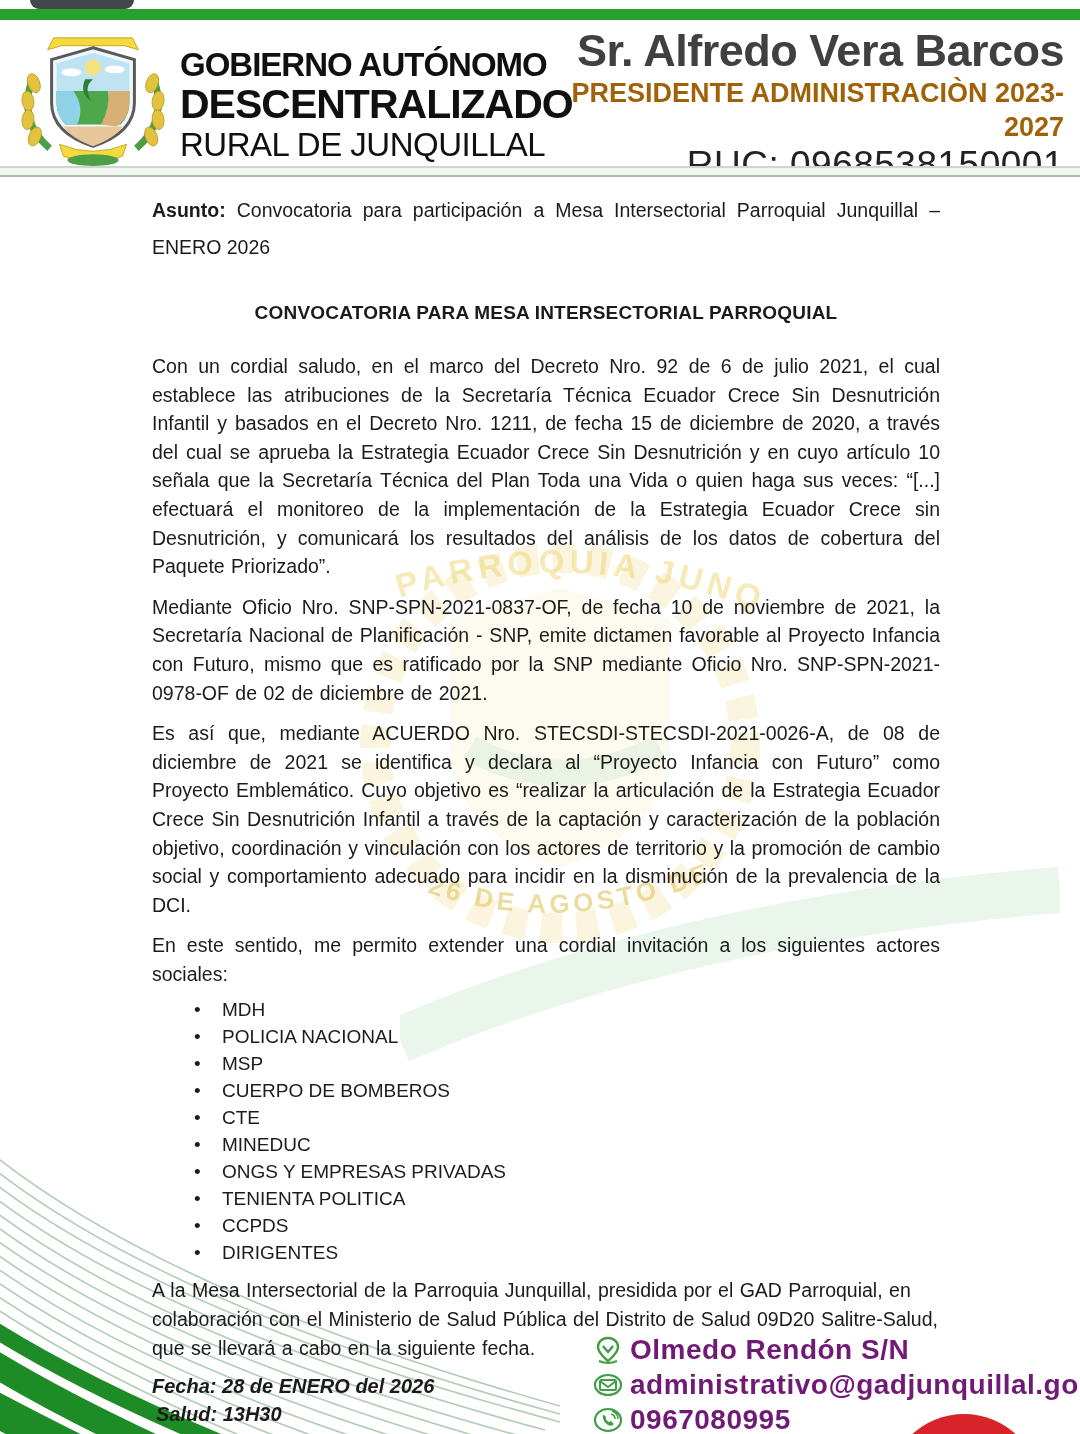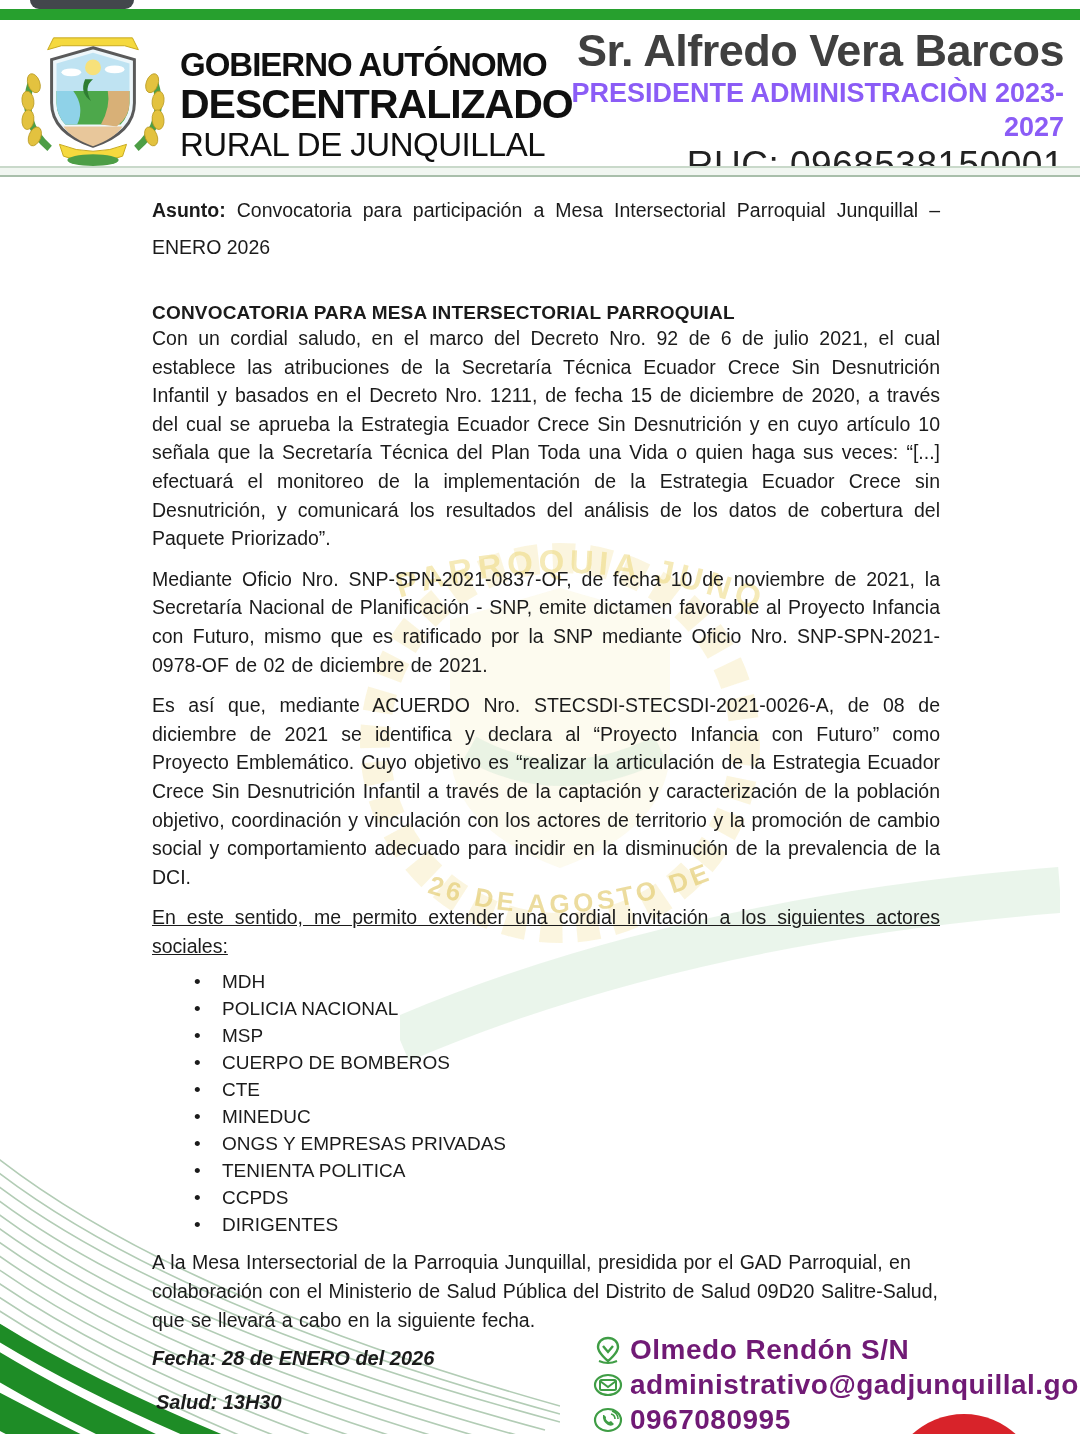--- a/index.html
+++ b/index.html
@@ -16,38 +16,38 @@
     background:#27a02e; z-index:2; }
   
   .header { position:absolute; left:0; top:26px; width:100%; height:142px; z-index:2; }
   .crest { position:absolute; left:14px; top:2px; width:158px; height:140px; }
   .org-block { position:absolute; left:180px; top:20px; width:380px; color:#101010; }
   .org-line1 { font-size:33px; font-weight:bold; letter-spacing:-1px; line-height:37px; }
   .org-line2 { font-size:41px; font-weight:bold; letter-spacing:-1px; line-height:43px; }
   .org-line3 { font-size:33px; font-weight:normal; letter-spacing:-0.5px; line-height:38px; }
   .pres-block { position:absolute; right:16px; top:0; width:520px; text-align:right; }
   .pres-name { font-size:45px; font-weight:bold; color:#404040; letter-spacing:-0.5px; line-height:50px; }
-  .pres-title { font-size:27px; font-weight:bold; color:#8b5cf6; letter-spacing:0px; line-height:34px; }
+  .pres-title { font-size:27px; font-weight:bold; color:#a16207; letter-spacing:0px; line-height:34px; }
   .pres-ruc { font-size:37px; font-weight:bold; color:#222; letter-spacing:0.5px; font-weight:normal; }
   .header-divider { position:absolute; left:0; top:166px; width:100%; height:11px;
     background:#f1f6f1; border-top:2px solid #c9d9ca; border-bottom:2px solid #a9bfab; z-index:2; }
   
   .content { position:absolute; left:152px; top:192px; width:788px; z-index:2; }
   .subject { font-size:19.5px; line-height:37px; text-align:justify; margin-bottom:36px; }
   .subject .lbl { font-weight:bold; }
-  .doc-title { font-size:19px; font-weight:bold; text-align:left; margin-bottom:0; letter-spacing:0.2px; }
+  .doc-title { font-size:19px; font-weight:bold; text-align:center; margin-bottom:28px; letter-spacing:0.2px; }
   .para { font-size:19.5px; line-height:28.6px; text-align:justify; margin-bottom:12px;
     word-spacing:1px; }
-  .intro { margin-bottom:6px;text-decoration:underline; }
+  .intro { margin-bottom:6px; }
   .invitee-list { list-style:none; margin:8px 0 10px 0; }
   .invitee-list li { position:relative; padding-left:70px; font-size:19px; line-height:27px; }
   .invitee-list li::before { content:"•"; position:absolute; left:42px; top:0; font-size:19px; }
   .closing { text-align:left; margin-bottom:10px; }
   .sched { font-size:20px; font-weight:bold; font-style:italic; line-height:28px; }
-  .sched-fecha { margin-bottom:16px; }
+  .sched-fecha { margin-bottom:0; }
   .sched-hora { margin-bottom:4px; padding-left:4px; }
   
   .contact { position:absolute; left:592px; top:1334px; z-index:4; }
   .contact-row { display:flex; align-items:center; margin-bottom:3px; }
   .contact-row svg { width:32px; height:30px; flex:0 0 32px; margin-right:6px; }
   .contact-text { font-size:28px; font-weight:bold; color:#701a75; letter-spacing:0.5px; }
   
   .watermark { position:absolute; left:300px; top:498px; z-index:1; opacity:0.8; }
   .swoosh { position:absolute; left:0; top:1144px; z-index:1; }
   .mid-swoosh { position:absolute; left:400px; top:860px; z-index:0; }

